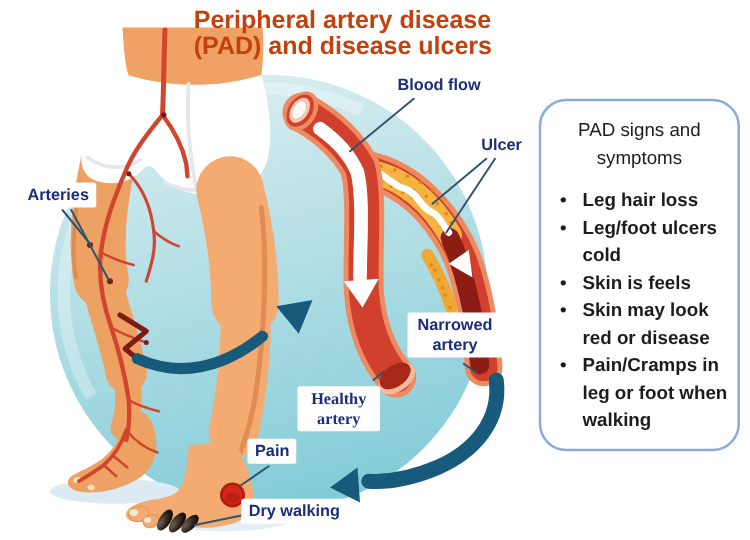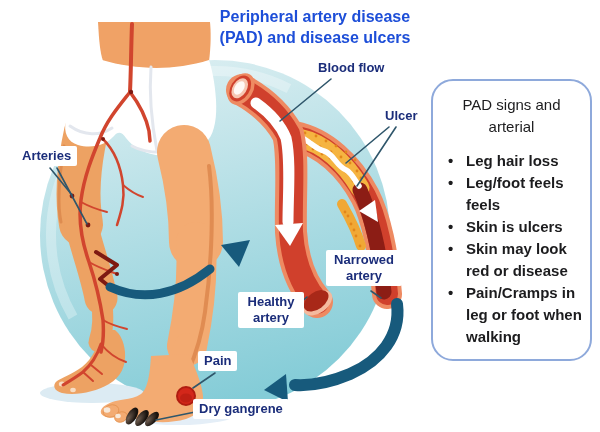--- a/index.html
+++ b/index.html
@@ -1,20 +1,20 @@
 <!DOCTYPE html>
 <html><head>
 <meta charset="utf-8">
 <style>
   html,body{margin:0;padding:0;background:#fff;}
   .stage{position:relative;width:600px;height:432px;background:#ffffff;overflow:hidden;
          font-family:"Liberation Sans",sans-serif;}
   .stage svg{position:absolute;left:0;top:0;}
-  .page-title{position:absolute;left:155px;top:6px;width:320px;text-align:center;
-              font-size:16px;font-weight:bold;color:#1d4ed8;line-height:21px;}
+  .page-title{position:absolute;left:155px;top:6px;width:320px;text-align:left;
+              font-size:20px;font-weight:bold;color:#c2410c;line-height:21px;}
   .lbl{position:absolute;background:#ffffff;color:#1b2d7a;font-weight:bold;font-size:13px;
        line-height:16px;padding:2px 6px;border-radius:2px;text-align:center;white-space:nowrap;}
   .lbl.wrap{white-space:normal;}
   .panel{position:absolute;left:431px;top:79px;width:161px;height:282px;box-sizing:border-box;
          background:#ffffff;border:2px solid #8ea9db;border-radius:22px;padding:13px 8px 8px 8px;
          color:#1c1c1e;}
   .panel-title{text-align:center;font-size:15px;line-height:22px;margin:0 4px;}
   .panel ul{list-style:none;margin:12px 0 0 0;padding:0;font-size:15px;line-height:22px;}
   .panel li{position:relative;padding-left:25px;margin:0;font-weight:bold;}
   .panel li::before{content:"\2022";position:absolute;left:7px;top:0;}
@@ -200,28 +200,28 @@
 
 <div class="page-title">
   <span style="display:block">Peripheral artery disease</span>
   <span style="display:block">(PAD) and disease ulcers</span>
 </div>
 
 <div class="lbl" style="left:16px;top:146px;">Arteries</div>
 <div class="lbl" style="left:312px;top:58px;">Blood flow</div>
 <div class="lbl" style="left:379px;top:106px;">Ulcer</div>
 <div class="lbl wrap" style="left:326px;top:250px;width:64px;">Narrowed artery</div>
-<div class="lbl wrap" style="left:238px;top:292px;width:54px;">Healthy artery</div>
+<div class="lbl wrap" style="left:238px;top:309px;width:54px;font-family:Liberation Serif, serif;">Healthy artery</div>
 <div class="lbl" style="left:198px;top:351px;">Pain</div>
-<div class="lbl" style="left:193px;top:399px;">Dry gangrene</div>
+<div class="lbl" style="left:193px;top:399px;">Dry walking</div>
 
 <div class="panel">
-  <div class="panel-title">PAD signs and arterial</div>
+  <div class="panel-title">PAD signs and symptoms</div>
   <ul>
     <li><span>Leg hair loss</span></li>
-    <li><span>Leg/foot feels feels</span></li>
-    <li><span>Skin is ulcers</span></li>
+    <li><span>Leg/foot ulcers cold</span></li>
+    <li><span>Skin is feels</span></li>
     <li><span>Skin may look red or disease</span></li>
     <li><span>Pain/Cramps in leg or foot when walking</span></li>
   </ul>
 </div>
 
 </div>
 
 </body></html>

